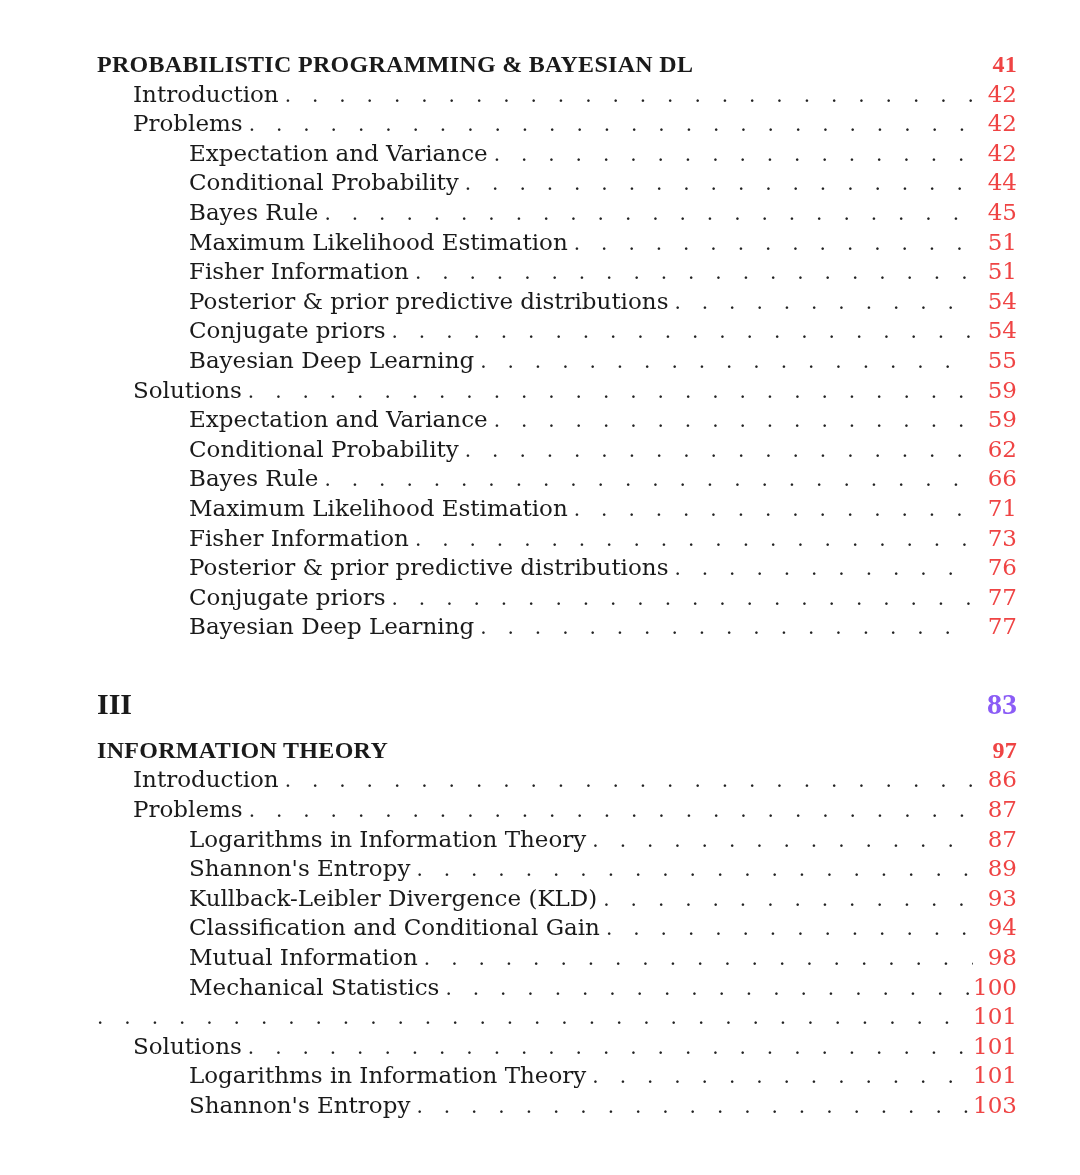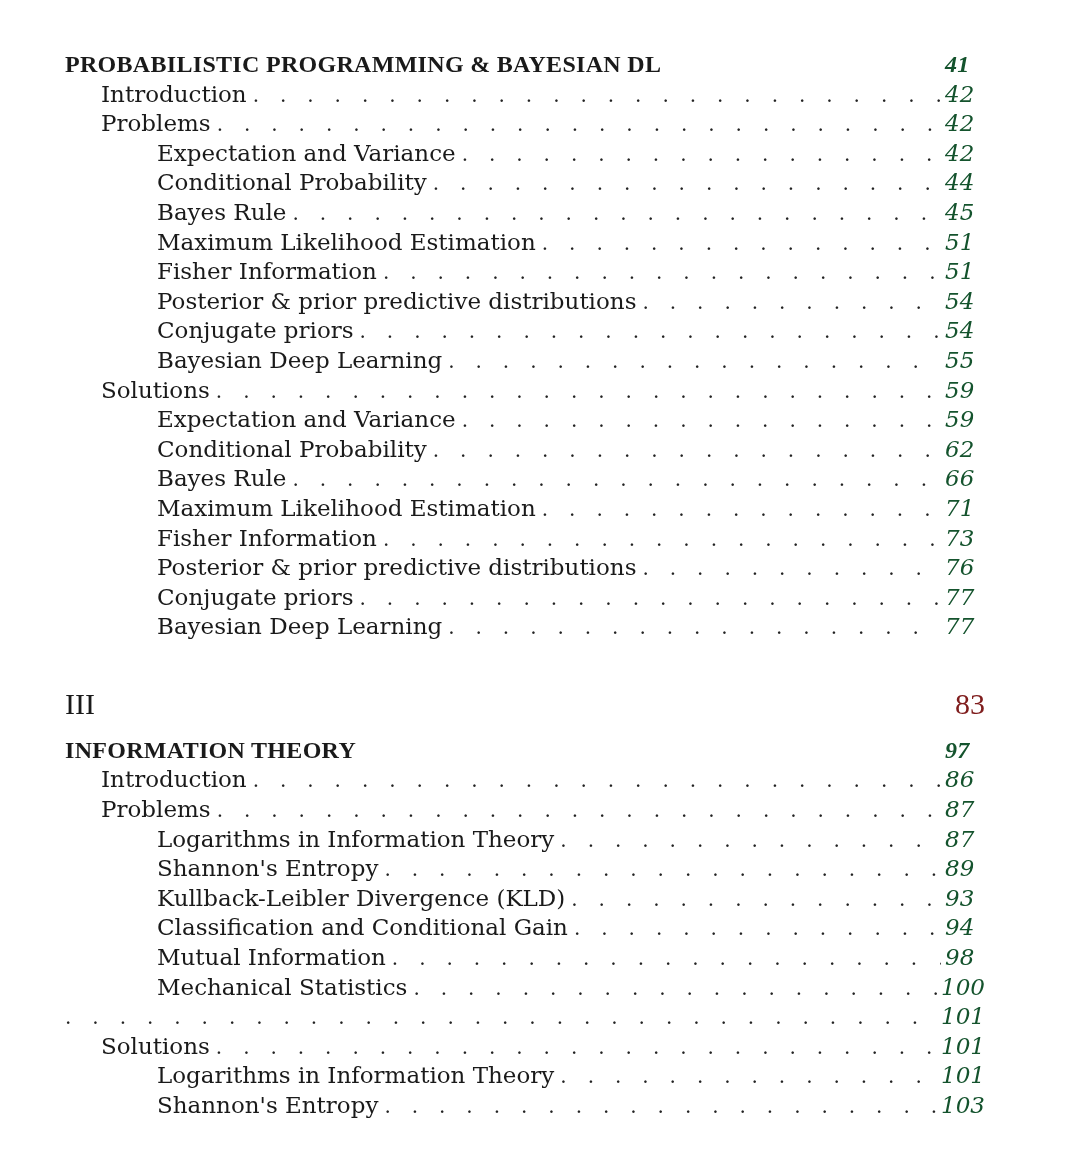--- a/index.html
+++ b/index.html
@@ -1,31 +1,31 @@
 <!DOCTYPE html>
 <html><head>
 <meta charset="utf-8">
 <style>
   html, body { margin: 0; padding: 0; background: #ffffff; }
   body { width: 1080px; height: 1175px; position: relative; overflow: hidden;
          font-family: "DejaVu Serif", "Liberation Serif", serif; color: #1a1a1a; }
-  .page { position: absolute; left: 65px; top: 50px; width: 920px; }
+  .page { position: absolute; left: 97px; top: 50px; width: 920px; }
   .row { position: relative; height: 29.6px; line-height: 29.6px; font-size: 23px; display: flex; align-items: baseline; white-space: nowrap; }
   .row .title { background: #fff; padding-right: 6px; position: relative; z-index: 1; }
   .row .leader { flex: 1; overflow: hidden; color: #222; letter-spacing: 0; font-size: 20px; }
   .row .leader::after { content: ". . . . . . . . . . . . . . . . . . . . . . . . . . . . . . . . . . . . . . . . . . . . . . . . . . . . . . . . . . . . . . . . . . . . . . . . . . . . . . . . . . . . . ."; letter-spacing: 7.3px; }
-  .row .page-num { color: #14532d; min-width: 40px; padding-left: 4px; background: #fff; position: relative; z-index: 1; font-style: italic; }
+  .row .page-num { color: #ef4444; min-width: 40px; text-align: right; padding-left: 4px; background: #fff; position: relative; z-index: 1; }
   .lvl1 .title { padding-left: 36px; }
   .lvl2 .title { padding-left: 92px; }
   .chapter { font-family: "Liberation Serif", serif; font-weight: bold; font-size: 24px; letter-spacing: 0.3px; }
   .chapter .page-num { font-weight: bold; }
-  .part { height: 40px; line-height: 40px; font-family: "Liberation Serif", serif; font-weight: normal; font-size: 30px; display: flex; }
+  .part { height: 40px; line-height: 40px; font-family: "Liberation Serif", serif; font-weight: bold; font-size: 30px; display: flex; }
   .part .num { width: 64px; }
   .part .spacer { flex: 1; }
-  .part .page-num { color: #7f1d1d; }
+  .part .page-num { color: #8b5cf6; }
   .gap-part-top { height: 42px; }
   .gap-part-bottom { height: 12px; }
 </style>
 </head>
 <body>
 
 <div class="page">
   <div id="sec1">
       <div class="row chapter">
         <span class="title">PROBABILISTIC PROGRAMMING &amp; BAYESIAN DL</span>

